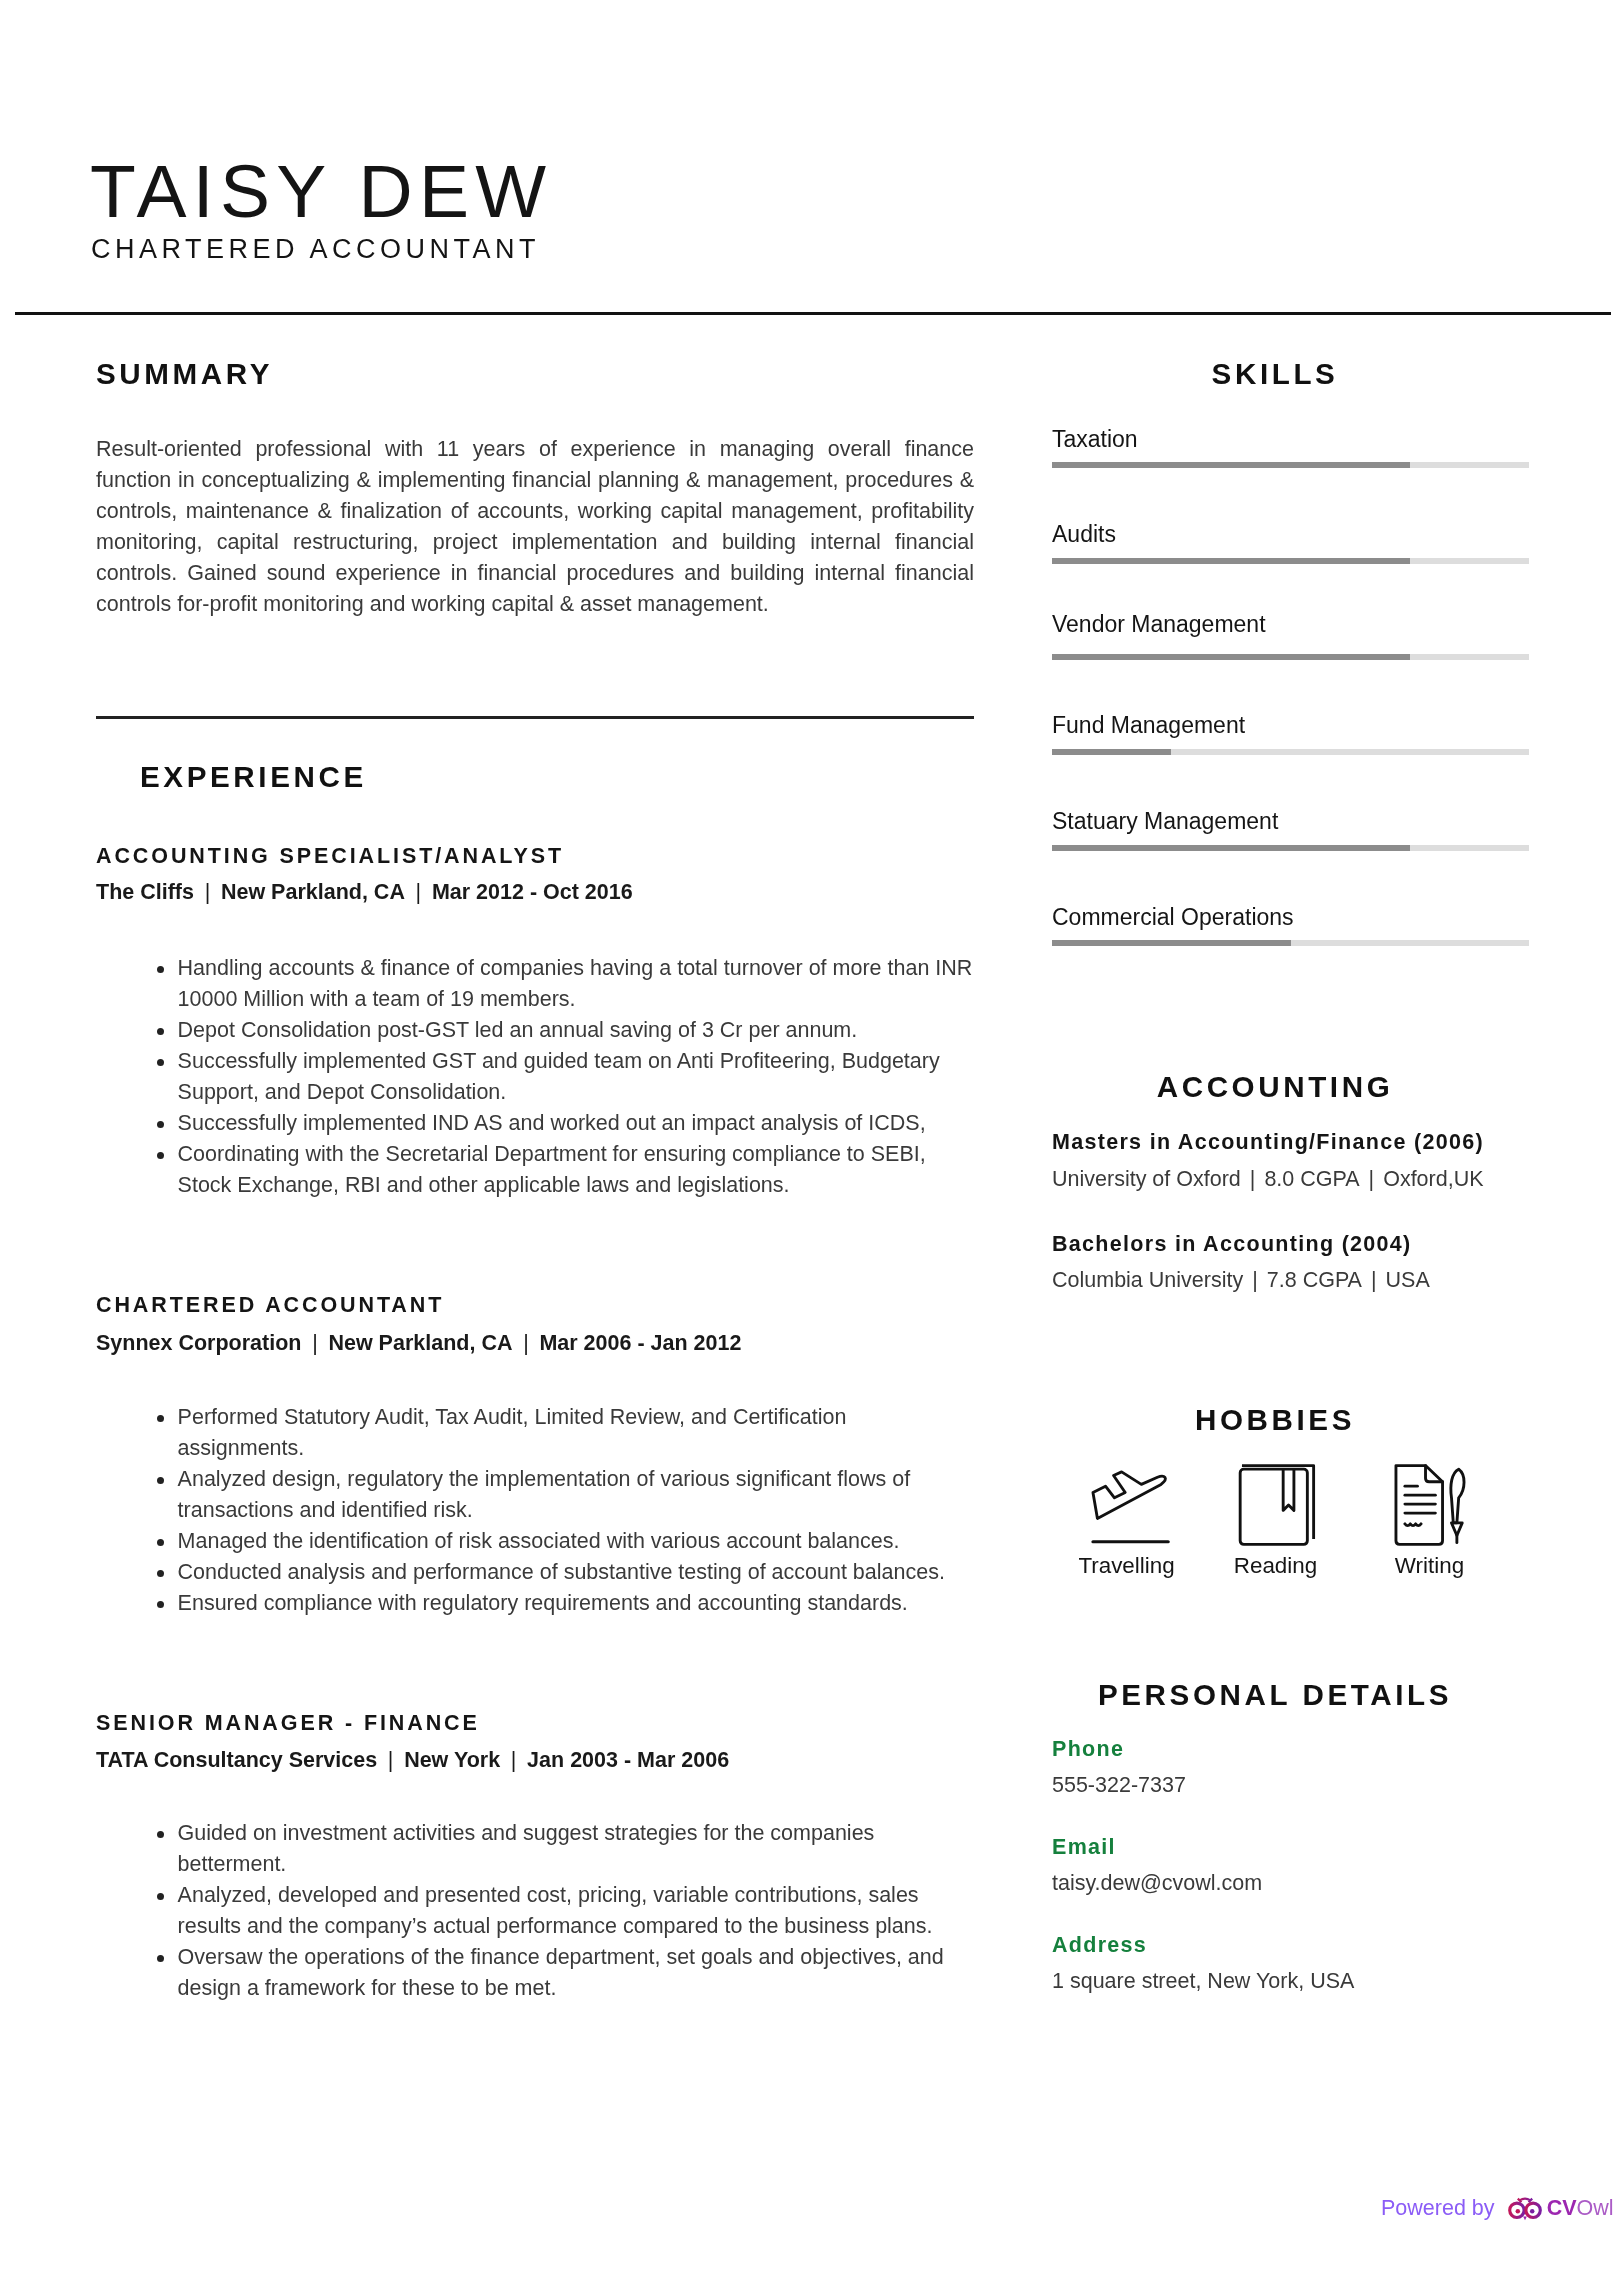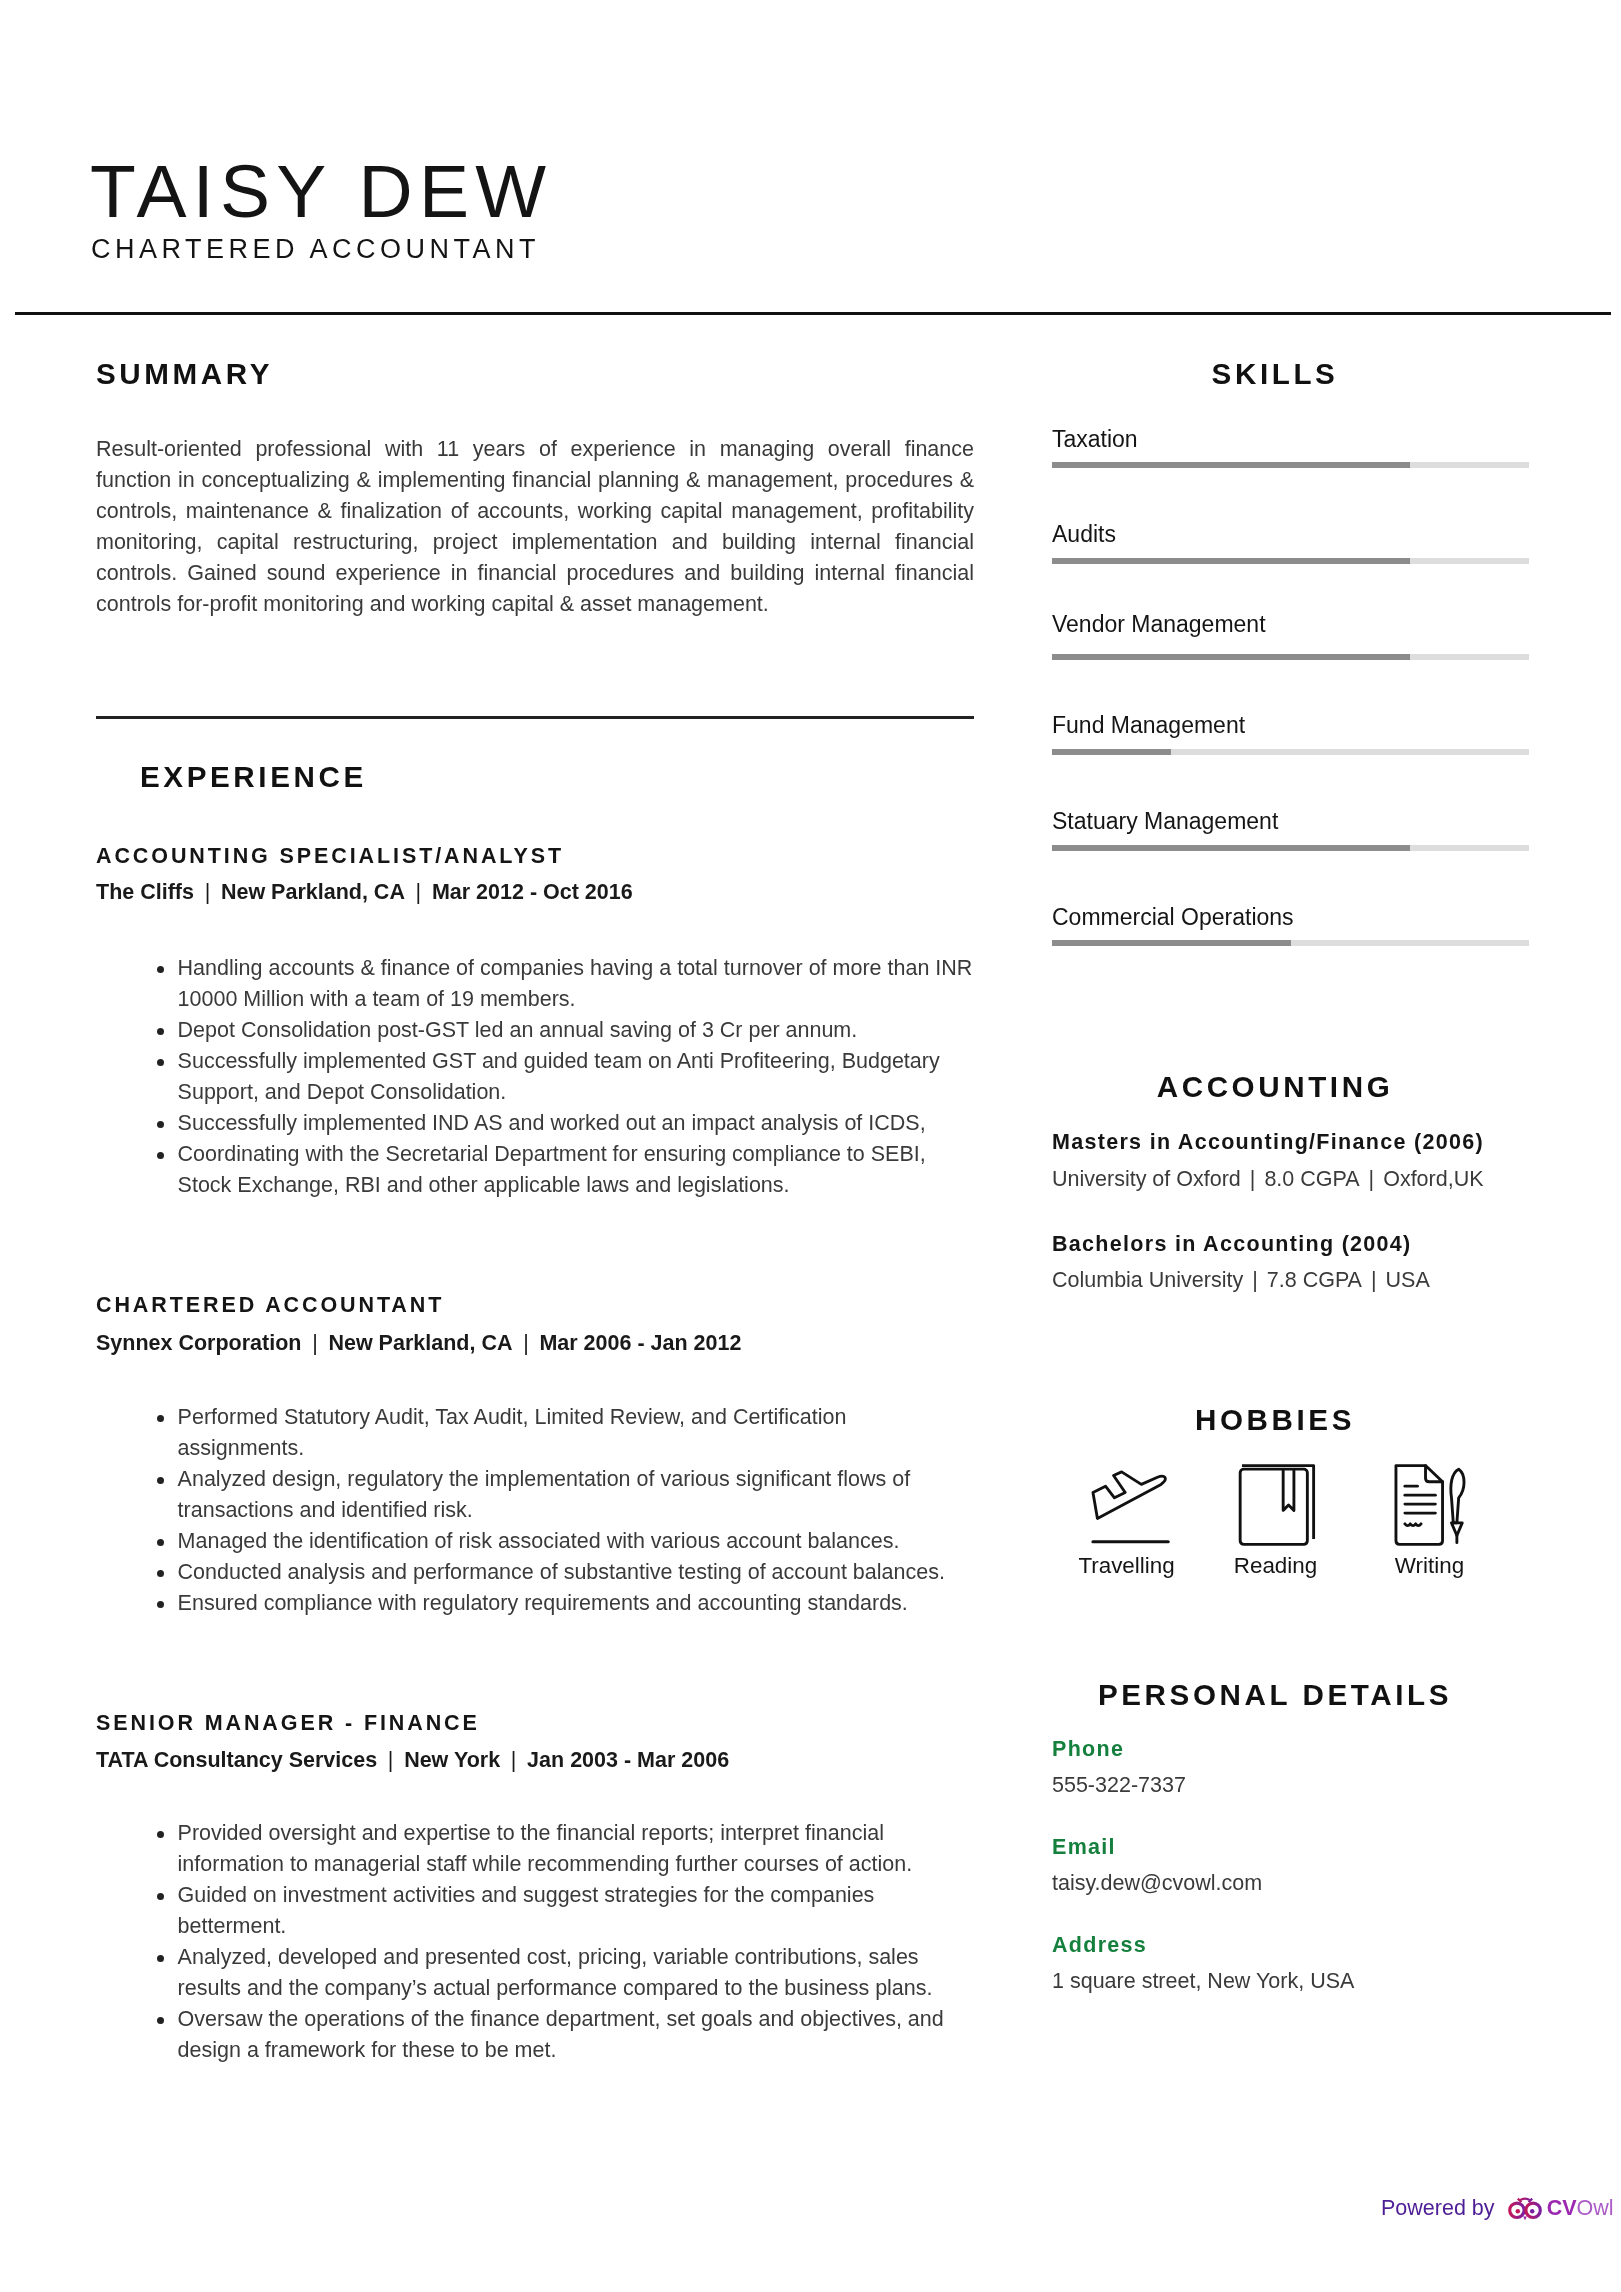--- a/index.html
+++ b/index.html
@@ -24,21 +24,21 @@
   .skill-fill { position: absolute; left: 0; top: 0; height: 6.3px; background: #8c8c8c; }
   .edu-deg { left: 1052px; font-size: 21.5px; line-height: 27px; font-weight: bold; letter-spacing: 1.3px; color: #151515; white-space: nowrap; }
   .edu-info { left: 1052px; font-size: 21.5px; line-height: 31px; color: #3a3a3a; white-space: nowrap; }
   .edu-info .sep { margin: 0 9px; }
   .hobby { width: 161px; text-align: center; }
   .hobby-icon { display: block; margin: 0 auto; }
   .hobby-label { position: absolute; top: 90px; left: 0; width: 161px; text-align: center; font-size: 22.4px; line-height: 27px; color: #151515; }
   .pd-label { left: 1052px; font-size: 21.5px; line-height: 27px; font-weight: bold; letter-spacing: 1.3px; color: #15803d; white-space: nowrap; }
   .pd-value { left: 1052px; font-size: 21.5px; line-height: 31px; color: #3a3a3a; white-space: nowrap; }
   .footer { left: 1381px; top: 2194px; height: 29px; display: flex; align-items: center; white-space: nowrap; }
-  .footer .powered { font-size: 21.5px; color: #4c1d95; margin-right: 12.5px; }
+  .footer .powered { font-size: 21.5px; color: #8b5cf6; margin-right: 12.5px; }
   .footer .cv { font-size: 21.5px; color: #9c27b0; font-weight: bold; }
   .footer .owl { font-size: 21.5px; color: #ab5cc6; }
 </style>
 </head>
 <body>
 
 <div class="abs name">TAISY DEW</div>
 <div class="abs subtitle">CHARTERED ACCOUNTANT</div>
 <div class="abs hr-main"></div>
 
@@ -70,21 +70,20 @@
   <li>Managed the identification of risk associated with various account balances.</li>
   <li>Conducted analysis and performance of substantive testing of account balances.</li>
   <li>Ensured compliance with regulatory requirements and accounting standards.</li>
 </ul>
 
 <div class="abs job-title" style="top:1710px;">SENIOR MANAGER - FINANCE</div>
 <div class="abs job-meta" style="top:1747px;">
   <span>TATA Consultancy Services</span><span class="sep">|</span><span>New York</span><span class="sep">|</span><span>Jan 2003 - Mar 2006</span>
 </div>
 <ul class="abs bullets" style="top:1818px;">
-  <li>Provided oversight and expertise to the financial reports; interpret financial information to managerial staff while recommending further courses of action.</li>
   <li>Guided on investment activities and suggest strategies for the companies betterment.</li>
   <li>Analyzed, developed and presented cost, pricing, variable contributions, sales results and the company’s actual performance compared to the business plans.</li>
   <li>Oversaw the operations of the finance department, set goals and objectives, and design a framework for these to be met.</li>
 </ul>
 
 <div class="abs sec-h center" style="top:356px;">SKILLS</div>
 
 <div class="abs skill-label" style="top:424px;">Taxation</div>
 <div class="abs skill-track" style="top:462px;">
     <div class="skill-fill" style="width:75%;"></div>

